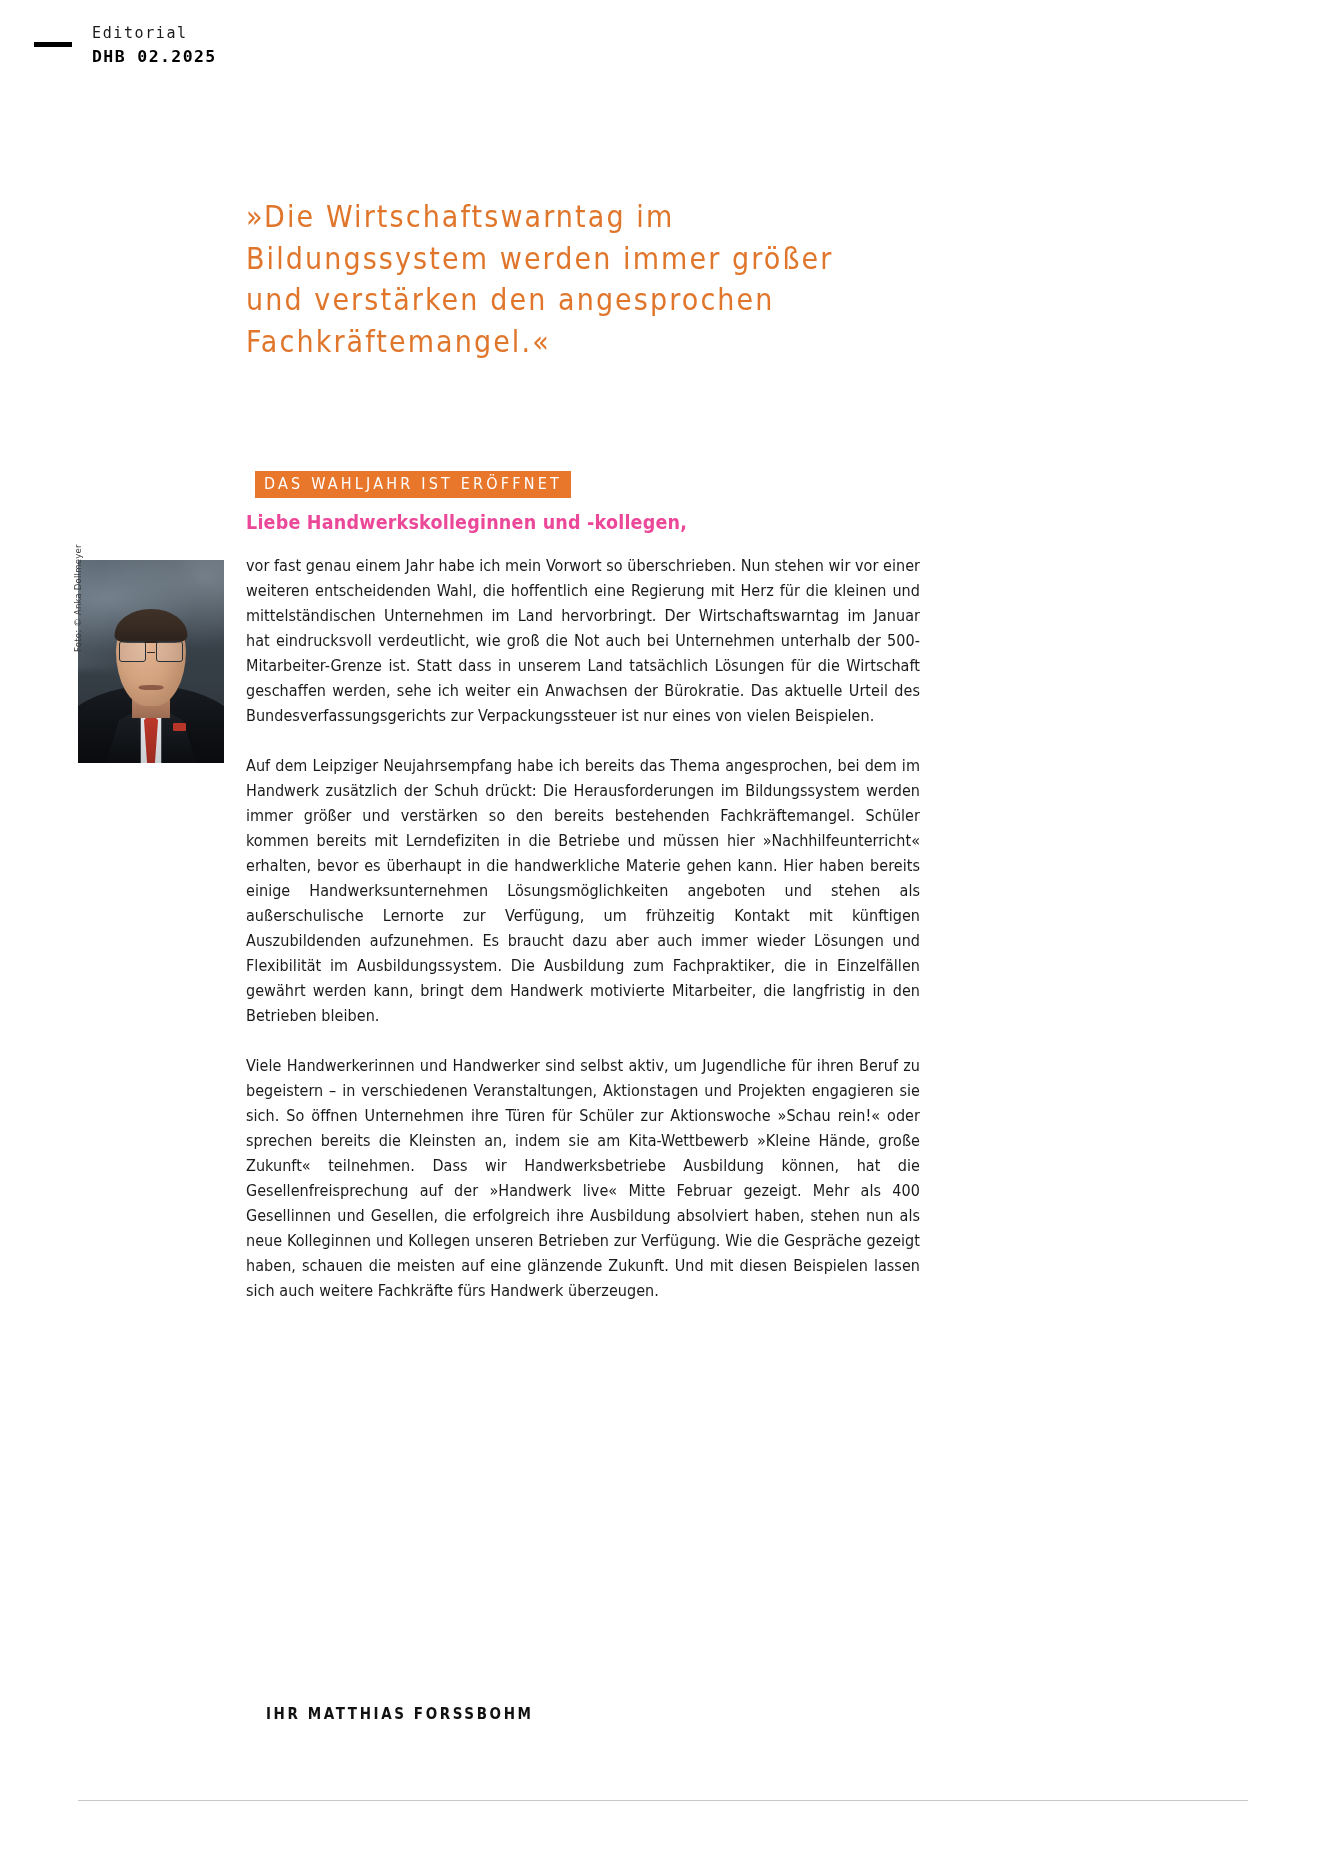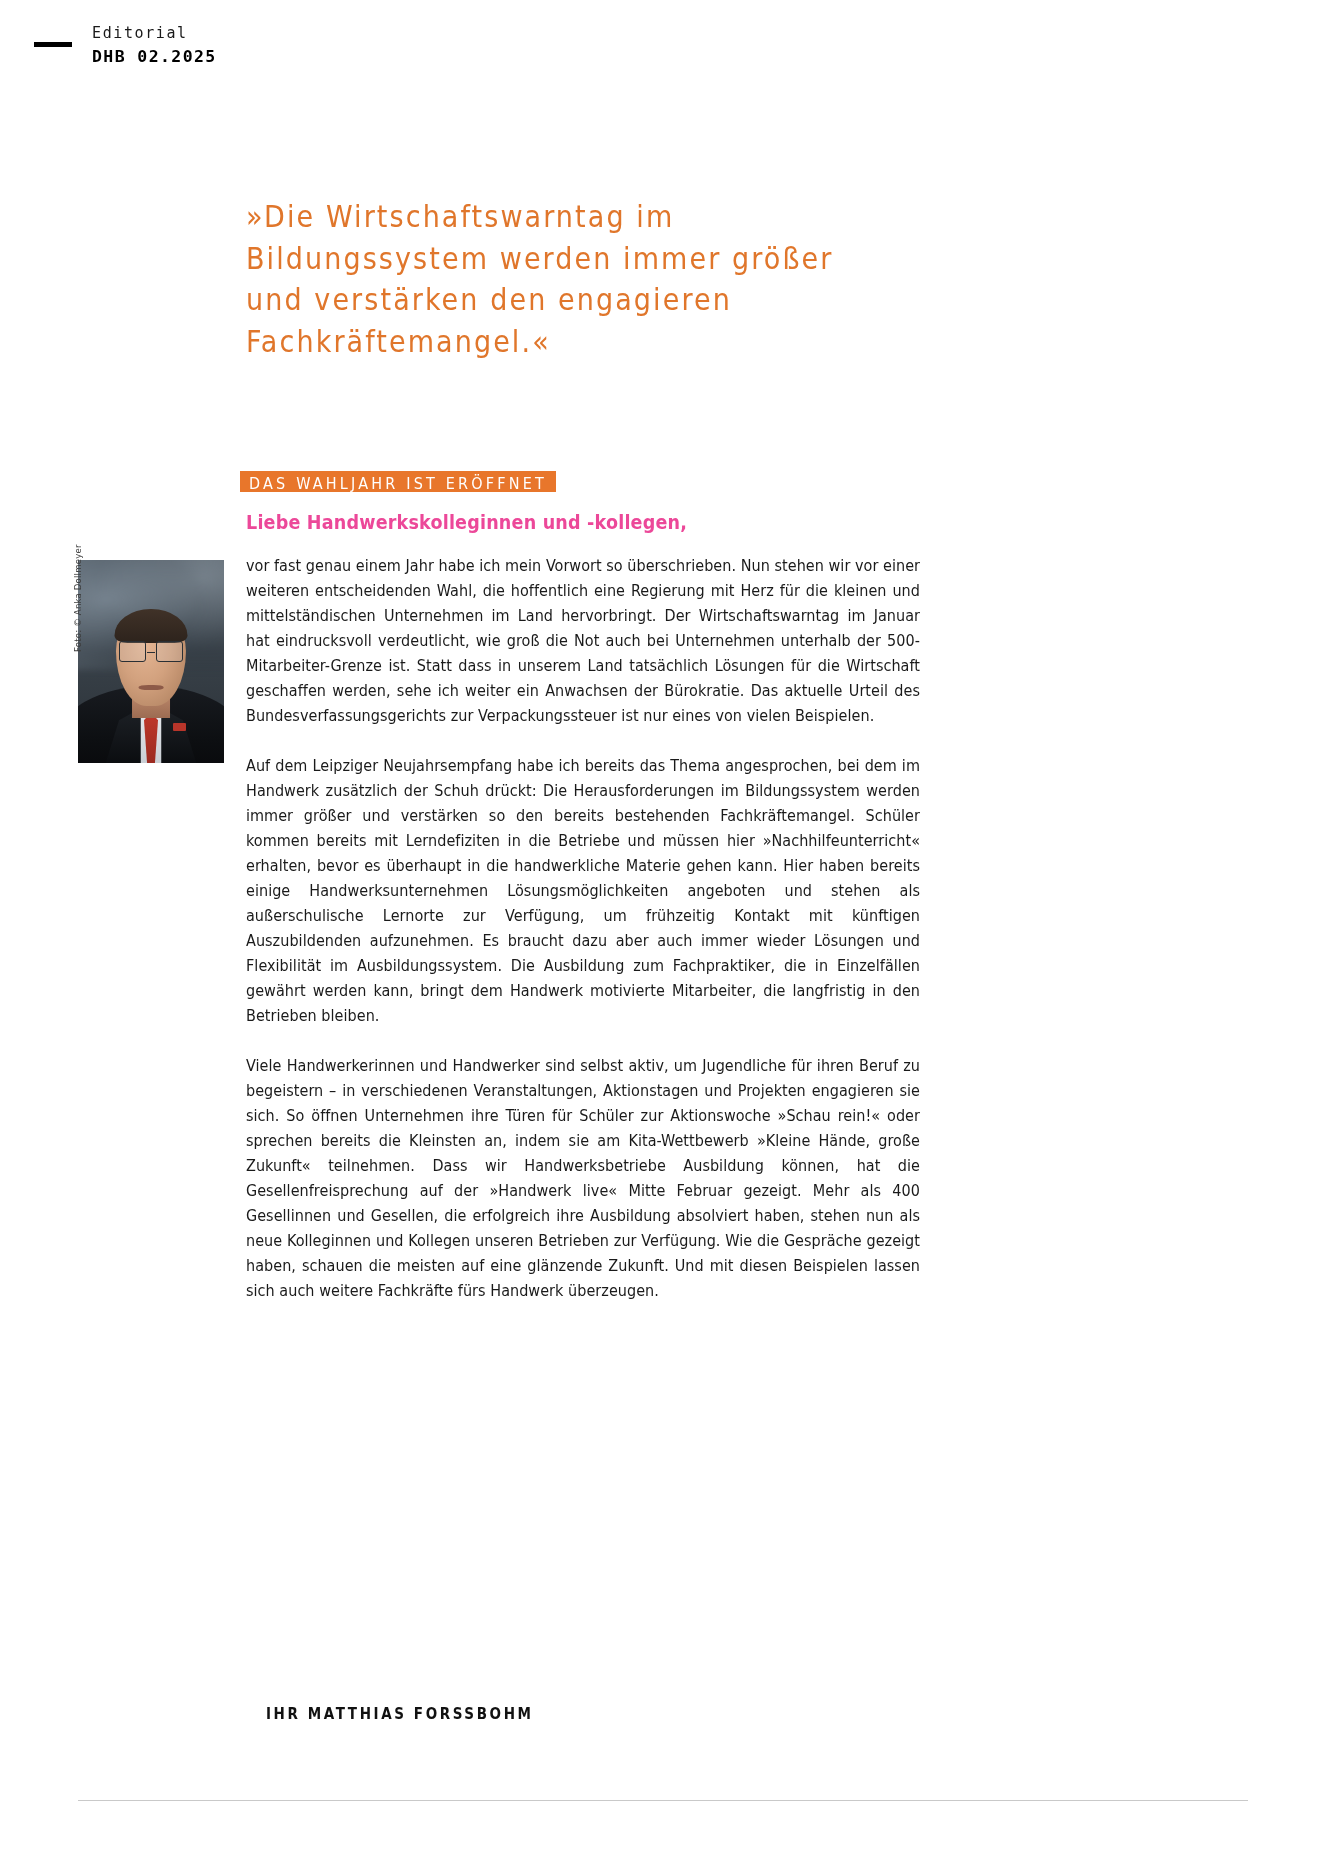--- a/index.html
+++ b/index.html
@@ -71,28 +71,28 @@
     line-height: 41.5px;
     letter-spacing: 2.1px;
     color: #E0762B;
     font-weight: 300;
   }
   .pullquote span { display: block; white-space: nowrap; }
 
   
   .section-tag {
     position: absolute;
-    left: 240px;
+    left: 255px;
     top: 471px;
     background: #E8762B;
     color: #ffffff;
     font-family: "DejaVu Sans Condensed", "Liberation Sans Narrow", "Liberation Sans", sans-serif;
     font-size: 16px;
     letter-spacing: 3.2px;
-    padding: 5px 9px 0 9px;
+    padding: 5px 9px 6px 9px;
     line-height: 1;
     white-space: nowrap;
   }
 
   
   .salutation {
     position: absolute;
     left: 246px;
     top: 511px;
     font-family: "DejaVu Sans Condensed", "Liberation Sans Narrow", "Liberation Sans", sans-serif;
@@ -308,21 +308,21 @@
     <div class="masthead-rule"></div>
     <div class="masthead-text">
       <div class="masthead-kicker">Editorial</div>
       <div class="masthead-issue">DHB 02.2025</div>
     </div>
   </div>
 
   <div class="pullquote">
     <span>»Die Wirtschaftswarntag im</span>
     <span>Bildungssystem werden immer größer</span>
-    <span>und verstärken den engagieren</span>
+    <span>und verstärken den angesprochen</span>
     <span>Fachkräftemangel.«</span>
   </div>
 
   <div class="section-tag">DAS WAHLJAHR IST ERÖFFNET</div>
 
   <div class="salutation">Liebe Handwerkskolleginnen und -kollegen,</div>
 
   <div class="portrait-wrap">
     <div class="portrait">
       <div class="bg"></div>

